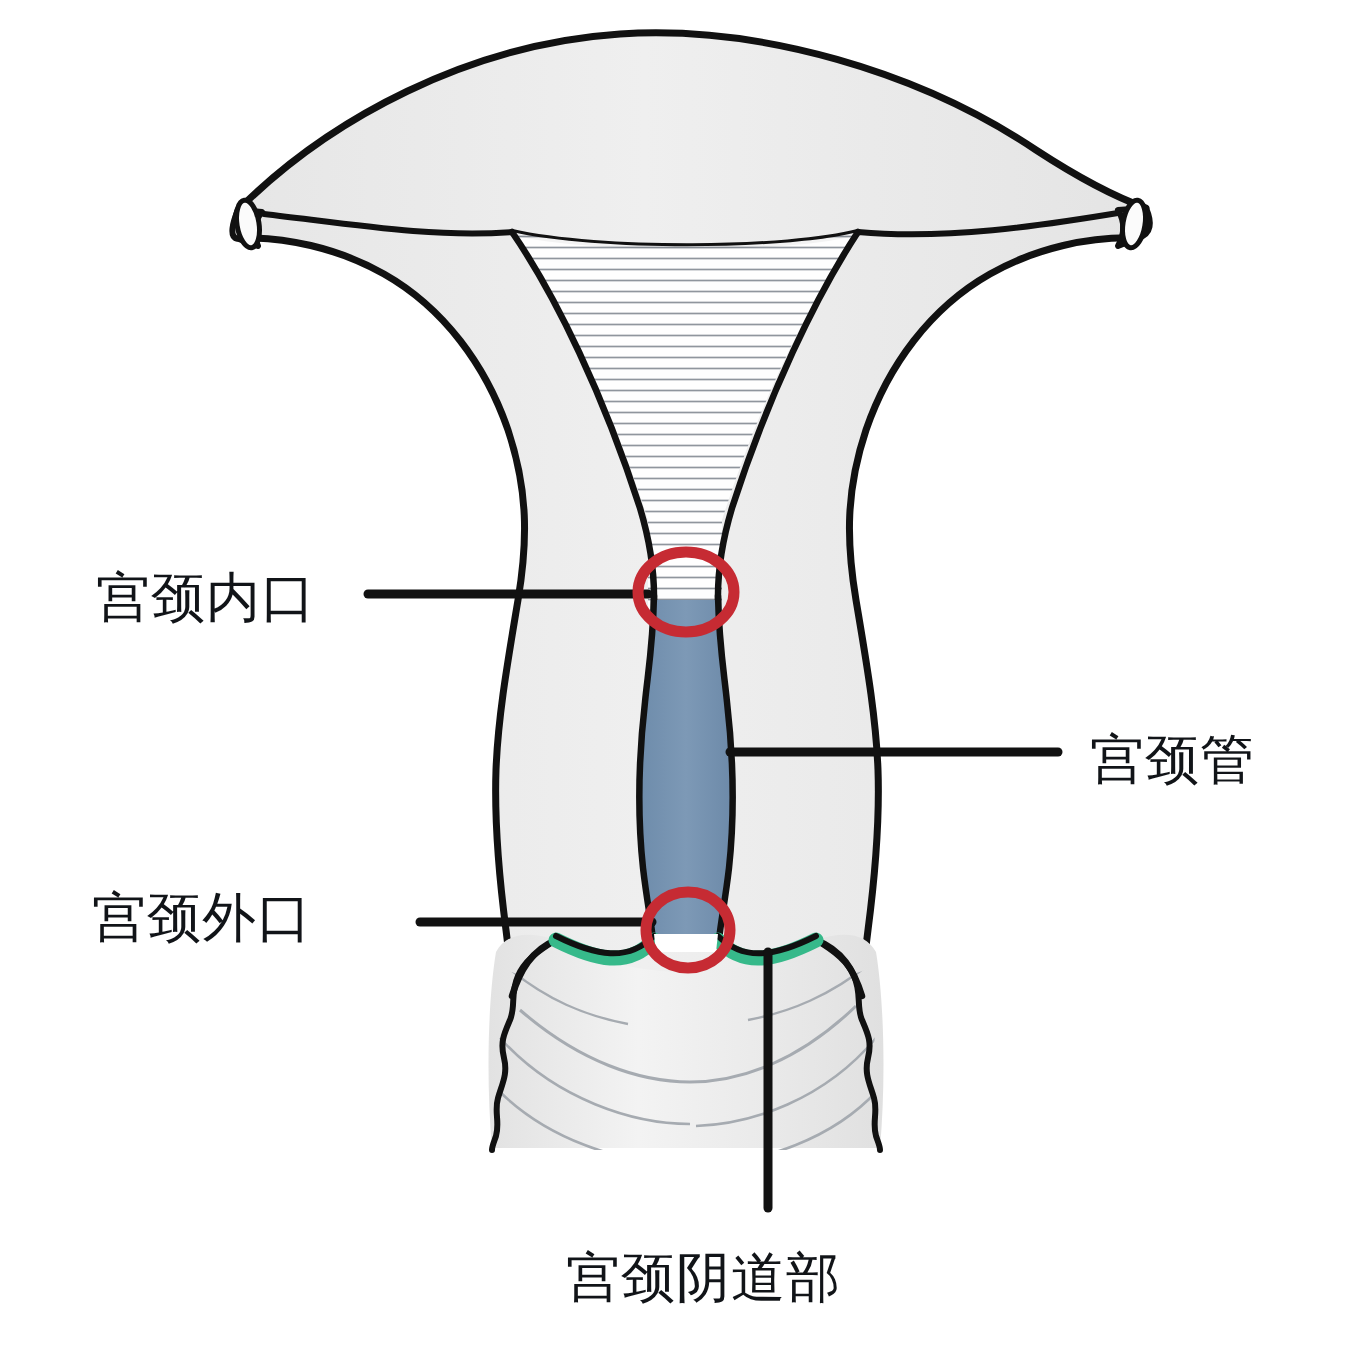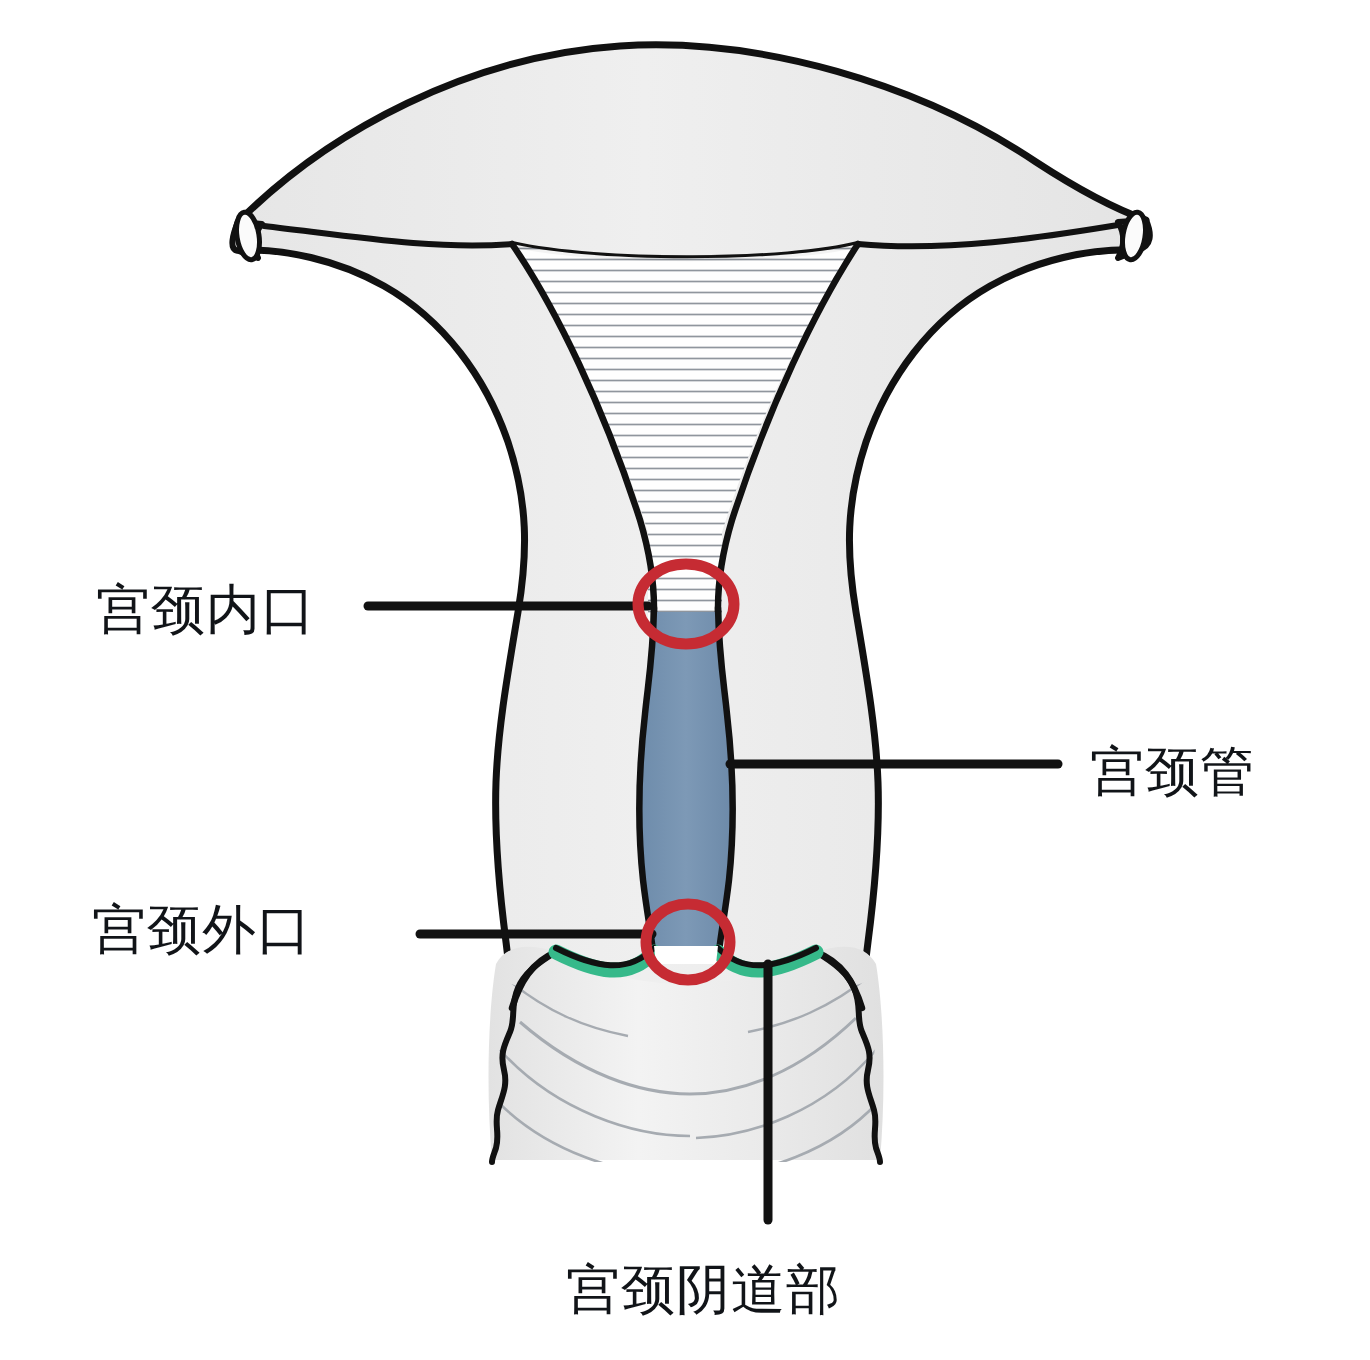--- a/index.html
+++ b/index.html
@@ -10,21 +10,21 @@
   body {
     width: 1370px;
     height: 1360px;
     position: relative;
     overflow: hidden;
     font-family: "DejaVu Sans", "Liberation Sans", sans-serif;
   }
   #diagram-root {
     position: absolute;
     left: 0;
-    top: 12px;
+    top: 0;
     width: 1370px;
     height: 1133px;
   }
   svg.anatomy {
     display: block;
     width: 1370px;
     height: 1360px;
   }
   .label-text {
     font-family: "DejaVu Sans", "Liberation Sans", sans-serif;

